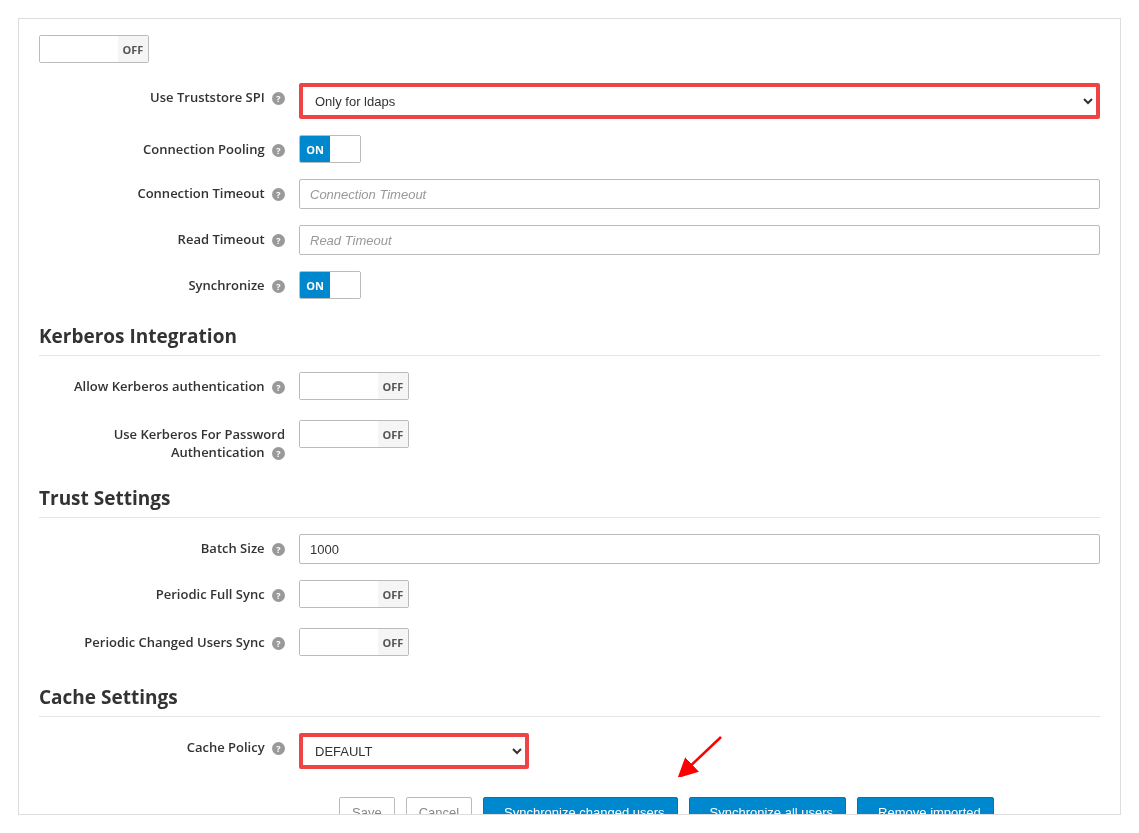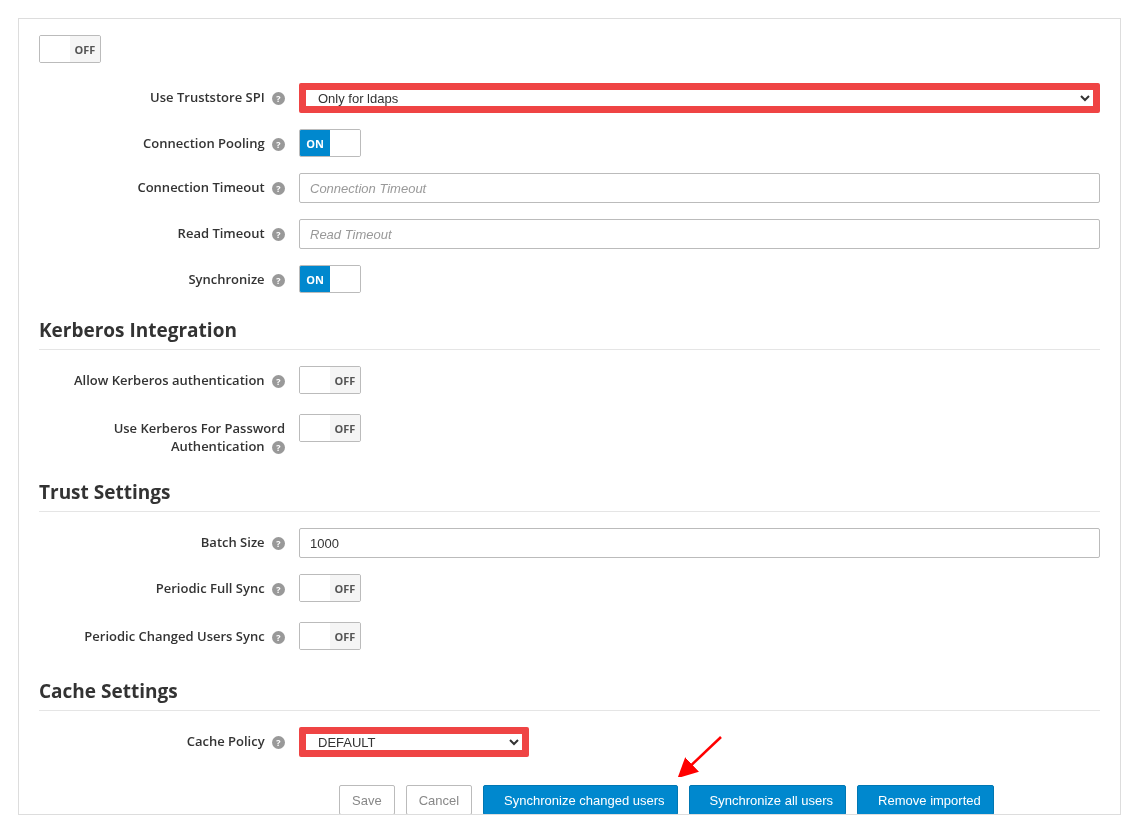--- a/index.html
+++ b/index.html
@@ -69,28 +69,29 @@
     font-size: 11px;
     font-weight: 700;
   }
   .toggle .toggle-on {
     background: #0088ce;
     color: #fff;
   }
   .toggle .toggle-off {
     background: #f5f5f5;
     color: #555;
+    margin-left: 48px;
   }
   .toggle .toggle-blank {
     background: #fff;
   }
   select.form-select {
     width: 100%;
-    height: 30px;
-    border: 7px solid #ef4444;
+    height: 36px;
+    border: 4px solid #ef4444;
     border-radius: 2px;
     padding: 0 8px;
     font-size: 13px;
     background: #fff;
     color: #333;
   }
   select.small { width: 230px; }
   input.form-input {
     width: 100%;
     height: 30px;

